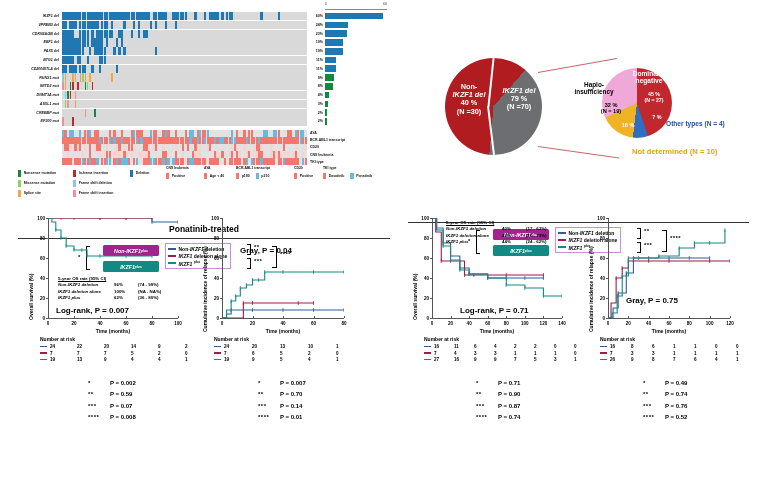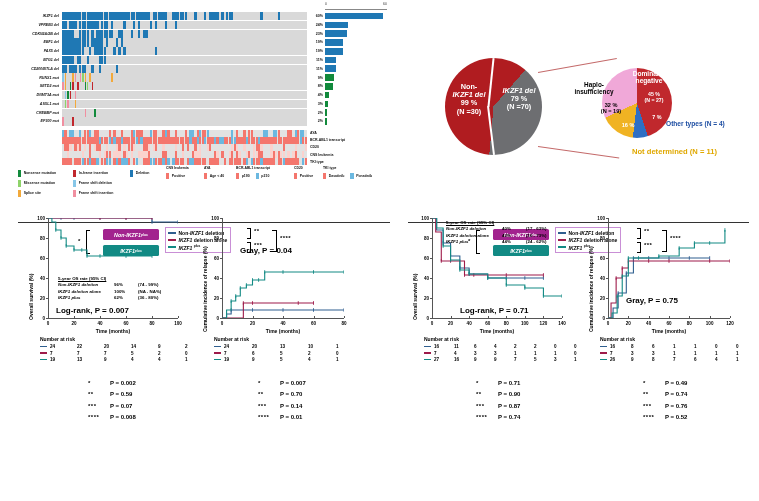--- a/index.html
+++ b/index.html
@@ -1072,21 +1072,21 @@
 
 <div class="fig" id="pies">
 
   <div class="pie-main"></div>
   <div class="pie-sep" style="left:70px;top:10px;width:2.2px;height:49px;transform:rotate(6deg);"></div>
   <div class="pie-sep" style="left:70px;top:58px;width:2.2px;height:49px;transform:rotate(-7deg);"></div>
 
   <div class="pie-txt" style="left:26px; top:35px; width:46px; font-size:7.3px; color:#fff;">
     <span>Non-</span><br>
     <span style="font-style:italic;">IKZF1 del</span><br>
-    <span>99 %</span><br>
+    <span>40 %</span><br>
     <span>(N =30)</span>
   </div>
 
   <div class="pie-txt" style="left:76px; top:39px; width:46px; font-size:7.3px; color:#fff;">
     <span style="font-style:italic;">IKZF1 del</span><br>
     <span>79 %</span><br>
     <span>(N =70)</span>
   </div>
 
   <div class="conn" style="left:118px; top:24px; width:80px; transform:rotate(-10deg);"></div>
@@ -1107,24 +1107,25 @@
   </div>
   <div class="pie-txt" style="left:178px; top:54px; width:26px; font-size:5.6px; color:#000;">
     <span>32 %</span><br>
     <span>(N = 19)</span>
   </div>
 
   <div class="pie-txt" style="left:228px; top:66px; width:18px; font-size:5.4px; color:#fff;">7 %</div>
   <div class="pie-txt" style="left:246px; top:72px; width:95px; font-size:6.6px; color:#1f4fa3; text-align:left;">Other types (N = 4)</div>
 
   <div class="pie-txt" style="left:198px; top:74px; width:20px; font-size:5.6px; color:#fff;">16 %</div>
-  <div class="pie-txt" style="left:212px; top:100px; width:128px; font-size:7.6px; color:#e0a800; text-align:left;">Not determined (N = 11)</div>
+  <div class="pie-txt" style="left:212px; top:100px; width:128px; font-size:7.6px; color:#e0a800; text-align:left;">Not determined (N = 10)</div>
 </div>
 
 <div class="fig panel" id="pona">
+  <div class="panel-title">Ponatinib-treated</div>
   <div class="panel-rule"></div>
   <div class="sig-legend" id="pona-legend">
       <div class="tagbox tag-non" style="left: 95px; top: 3px;">
         <span>Non-IKZF1</span>
         <sup style="font-size:3.4px">plus</sup>
       </div>
       <div class="tagbox tag-plus" style="left: 95px; top: 19px;">
         <span>IKZF1</span>
         <sup style="font-size:3.4px">plus</sup>
       </div>

